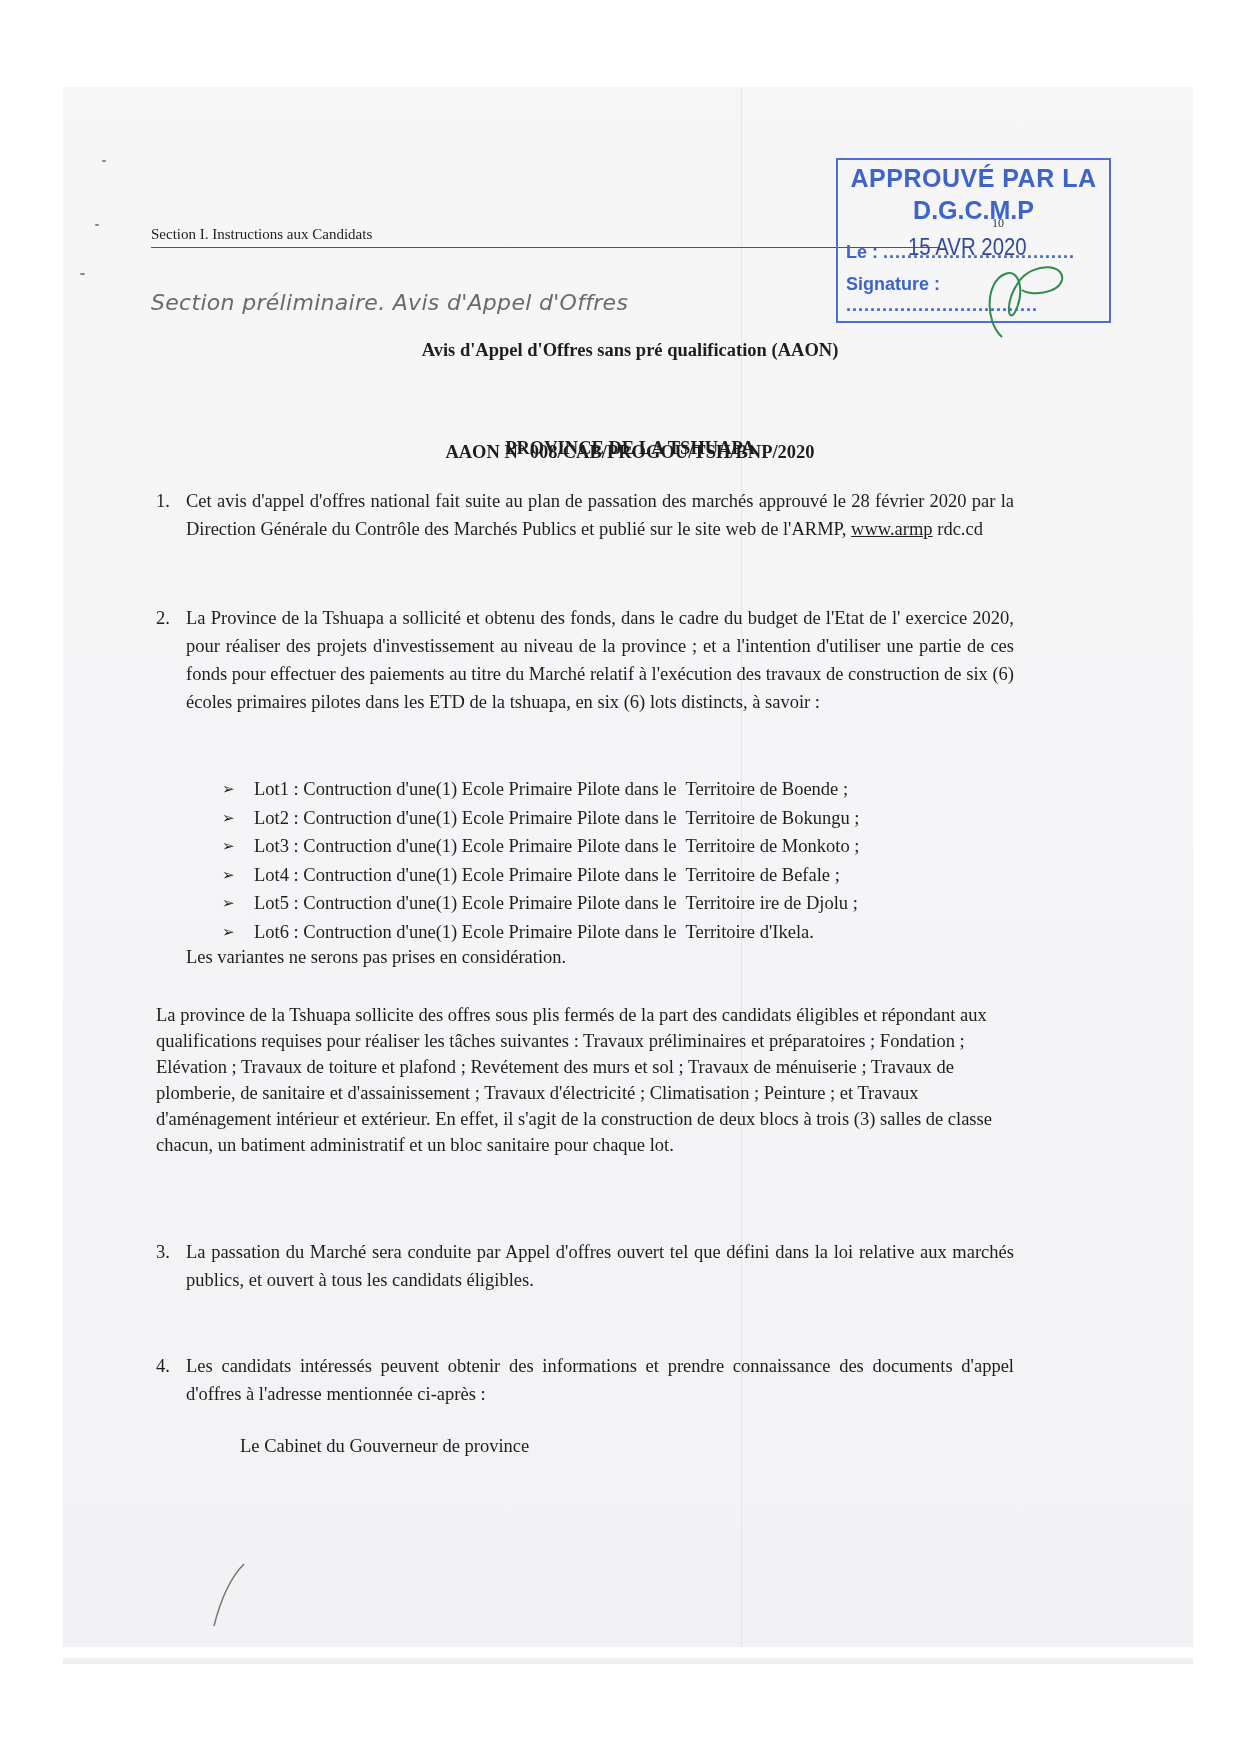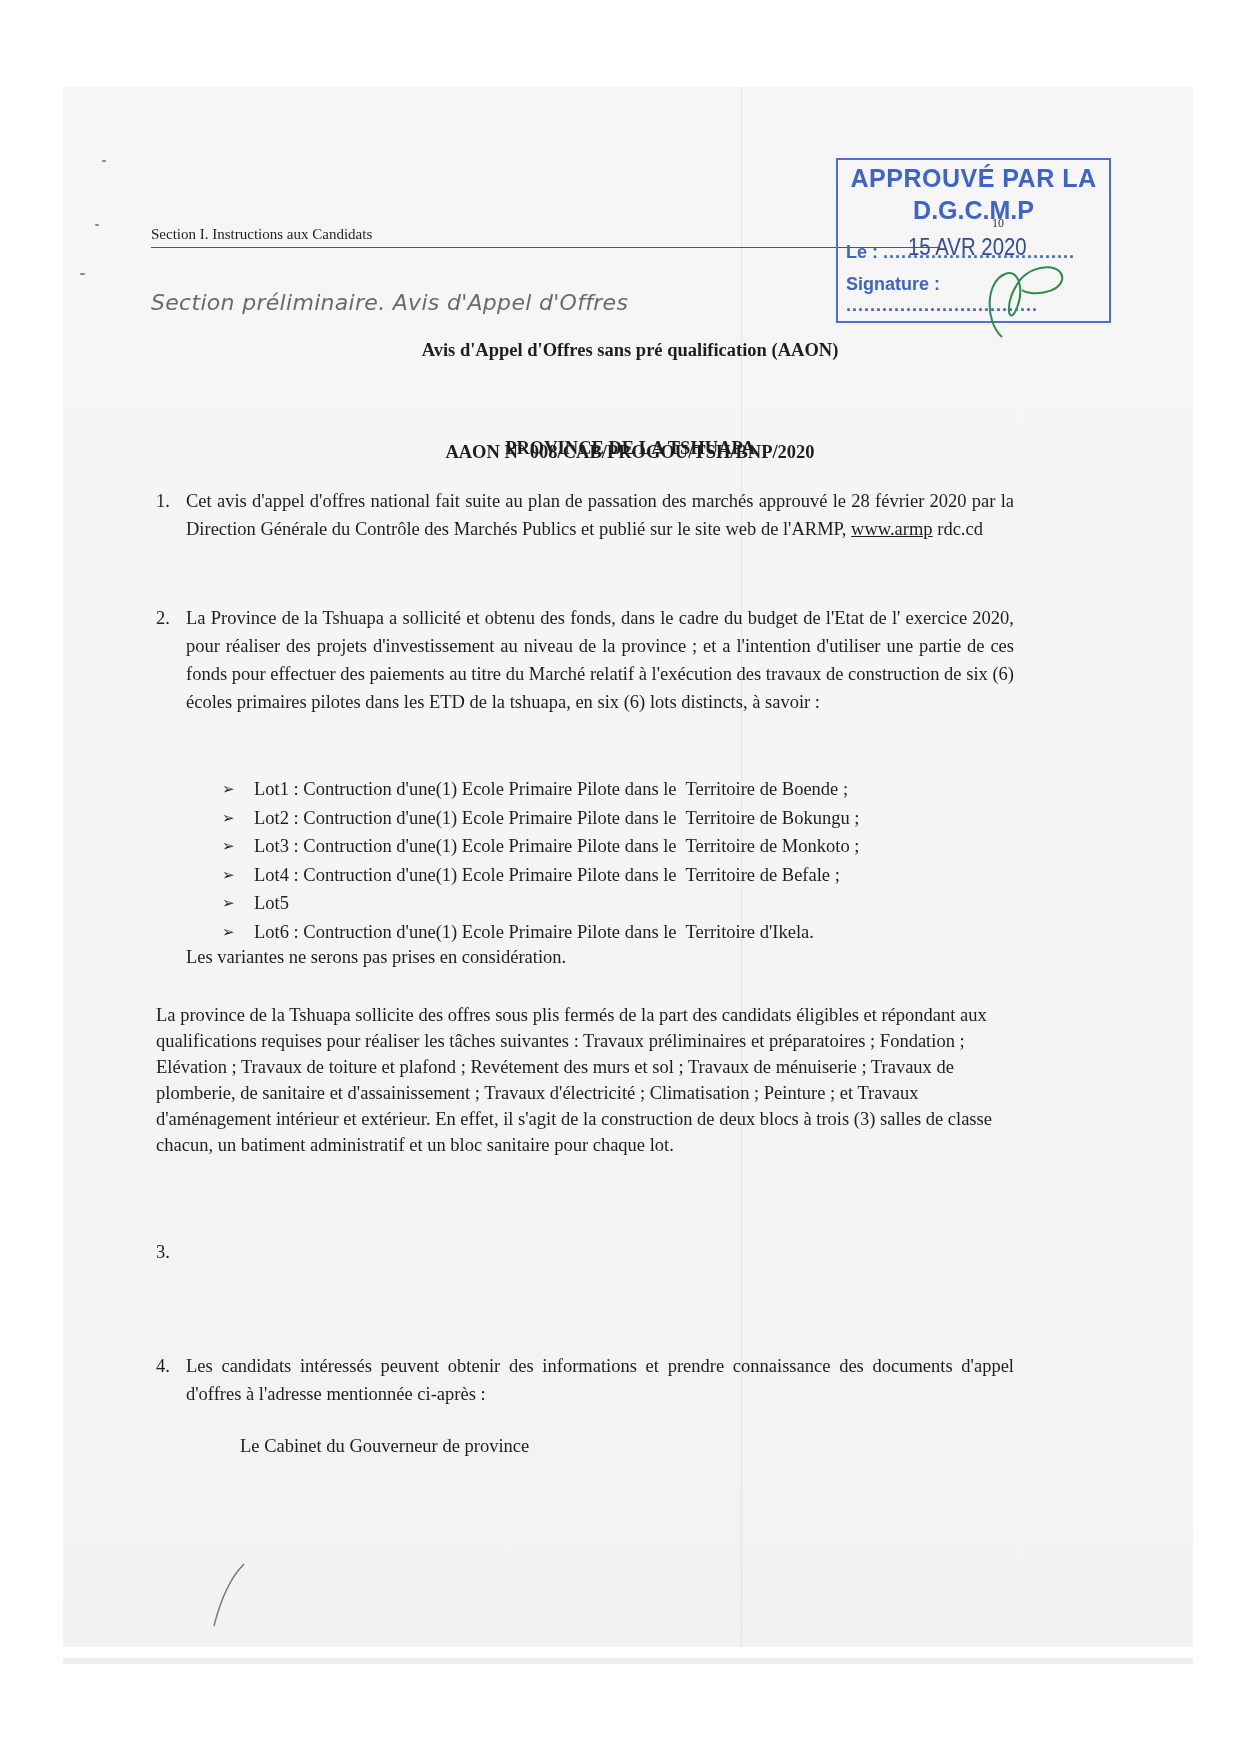--- a/index.html
+++ b/index.html
@@ -105,29 +105,30 @@
 <div class="abs para p2">
   <span class="num">2.</span>
   <span>La Province de la Tshuapa a sollicité et obtenu des fonds, dans  le cadre du  budget  de l'Etat de l'  exercice  2020, pour réaliser des projets  d'investissement au niveau de la province ; et a l'intention d'utiliser une partie de ces fonds pour effectuer des paiements au titre du Marché relatif à l'exécution des travaux de construction de six (6) écoles primaires pilotes dans les ETD de la tshuapa, en six (6) lots distincts, à savoir :</span>
 </div>
 
 <div class="abs lots">
   <div class="lot"><span class="arrow">➢</span><span>Lot1</span><span> : Contruction d'une(1) Ecole Primaire Pilote dans le  Territoire de Boende ;</span></div>
   <div class="lot"><span class="arrow">➢</span><span>Lot2</span><span> : Contruction d'une(1) Ecole Primaire Pilote dans le  Territoire de Bokungu ;</span></div>
   <div class="lot"><span class="arrow">➢</span><span>Lot3</span><span> : Contruction d'une(1) Ecole Primaire Pilote dans le  Territoire de Monkoto ;</span></div>
   <div class="lot"><span class="arrow">➢</span><span>Lot4</span><span> : Contruction d'une(1) Ecole Primaire Pilote dans le  Territoire de Befale ;</span></div>
-  <div class="lot"><span class="arrow">➢</span><span>Lot5</span></div>
+  <div class="lot"><span class="arrow">➢</span><span>Lot5</span><span> : Contruction d'une(1) Ecole Primaire Pilote dans le  Territoire ire de Djolu ;</span></div>
   <div class="lot"><span class="arrow">➢</span><span>Lot6</span><span> : Contruction d'une(1) Ecole Primaire Pilote dans le  Territoire d'Ikela.</span></div>
 </div>
 <div class="abs variantes">Les variantes ne serons pas prises en considération.</div>
 
 <div class="abs p-tasks">La province de la Tshuapa sollicite des offres sous plis fermés de la part des candidats éligibles et répondant aux qualifications requises pour réaliser les tâches suivantes : Travaux préliminaires et préparatoires ; Fondation ; Elévation ; Travaux de toiture et plafond ; Revétement des murs et sol ; Travaux de ménuiserie ; Travaux de plomberie, de sanitaire et d'assainissement ; Travaux d'électricité ; Climatisation ; Peinture ; et Travaux d'aménagement intérieur et extérieur. En effet, il s'agit de la construction de deux blocs à trois (3) salles de classe chacun, un batiment administratif et un bloc sanitaire pour chaque lot.</div>
 
 <div class="abs para p3">
   <span class="num">3.</span>
+  <span>La passation du Marché sera conduite par Appel d'offres  ouvert  tel que défini  dans la loi relative aux marchés publics, et ouvert à tous les candidats éligibles.</span>
 </div>
 
 <div class="abs para p4">
   <span class="num">4.</span>
   <span>Les candidats intéressés peuvent obtenir des informations et prendre connaissance des documents d'appel d'offres à l'adresse mentionnée ci-après :</span>
 </div>
 
 <div class="abs address">Le Cabinet du Gouverneur de province</div>
 
 <svg class="pen-stroke" width="40" height="70" viewBox="0 0 40 70">

